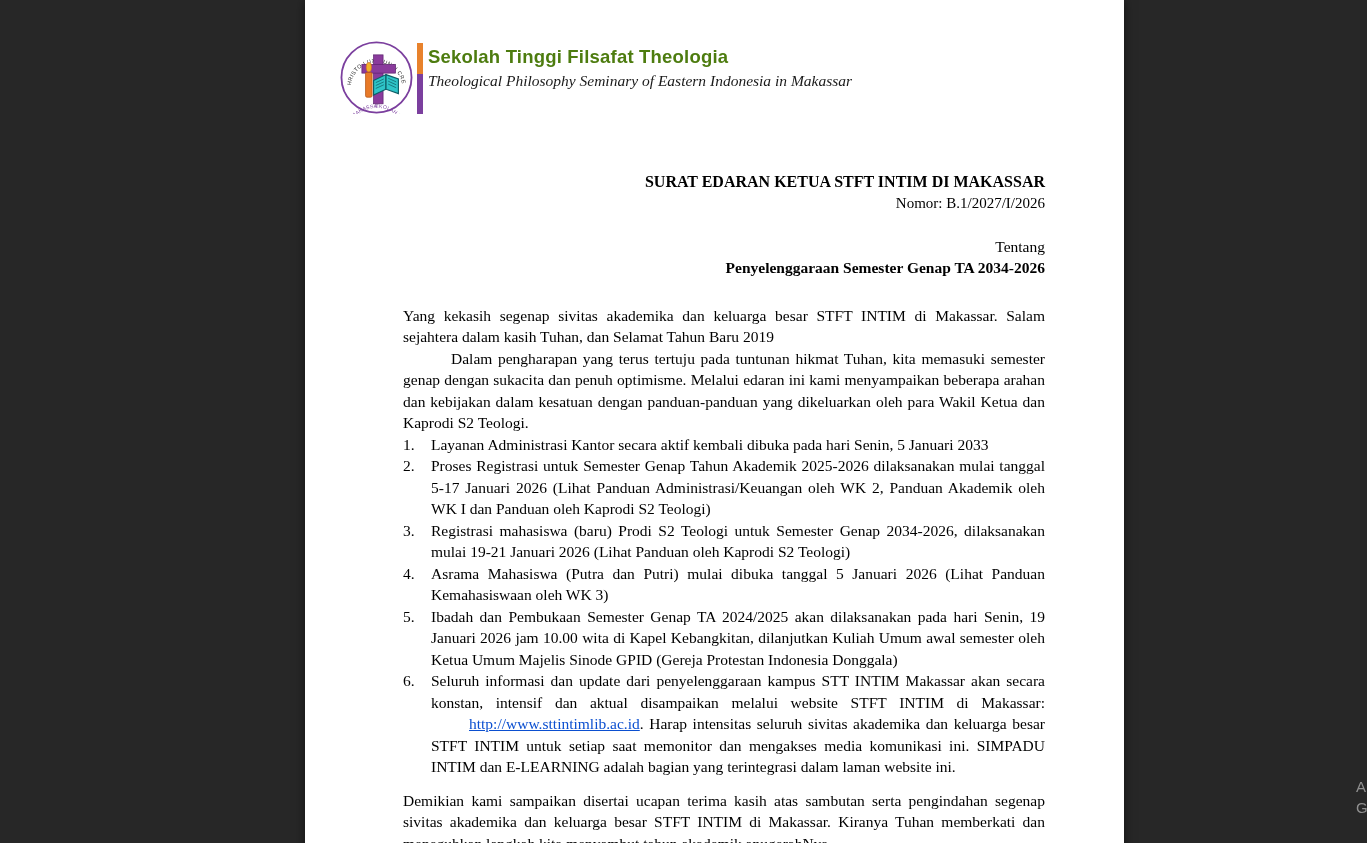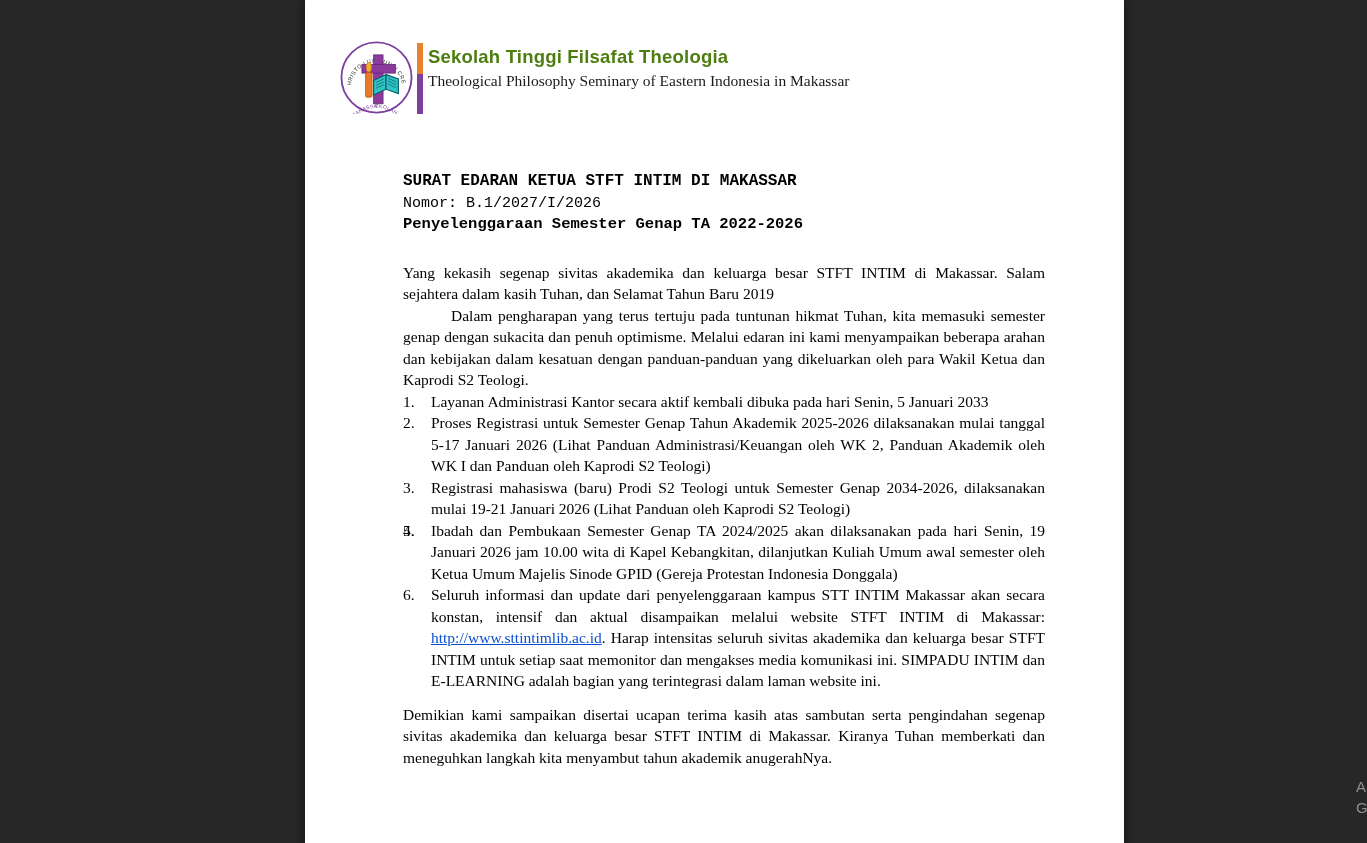--- a/index.html
+++ b/index.html
@@ -25,42 +25,43 @@
   .vbar .seg-purple{width:6px;height:40px;}
   .lh-text{position:absolute;left:123px;top:48px;width:640px;}
   .lh-name{
     font-family:"Liberation Sans", sans-serif;
     font-weight:bold;
     font-size:18.5px;line-height:18px;
     letter-spacing:0.2px;
   }
   .lh-sub{
     font-family:"Liberation Serif", serif;
+    font-style:italic;
     font-size:15.5px;line-height:17px;
     color:#1a1a1a;
     margin-top:6px;
   }
   
   .doc-col{
     position:absolute;left:98px;top:171px;width:642px;
     font-size:15.5px;line-height:21.5px;color:#000;
   }
-  .doc-head{text-align:left;font-family:Liberation Mono, monospace;}
+  .doc-head{text-align:right;}
   .doc-title{font-weight:bold;font-size:16px;}
   .doc-number{font-size:15px;}
   .doc-about{margin-top:21.5px;}
   .doc-subject{font-weight:bold;}
   .doc-body{margin-top:26px;}
   .para{text-align:justify;}
   .para-indent{text-indent:48px;}
   .list-item{position:relative;padding-left:28px;text-align:justify;}
   .list-num{position:absolute;left:0;top:0;}
   .closing{margin-top:12px;text-align:justify;}
   .em{}
-  a.weblink{color:#0B4FD0;text-decoration:underline;}
+  a.weblink{color:#0B4FD0;text-decoration:underline;margin-left:38px;}
   
   .edge-frag{
     position:absolute;left:1356px;
     font-family:"Liberation Sans", sans-serif;
     font-size:15px;color:#8f8f8f;line-height:15px;
   }
   .frag-1{top:779px;}
   .frag-2{top:800px;}
 </style>
 </head>
@@ -109,41 +110,43 @@
       <div class="lh-name" style="color:#4d7c0f">Sekolah Tinggi Filsafat Theologia</div>
       <div class="lh-sub">Theological Philosophy Seminary of Eastern Indonesia in Makassar</div>
     </div>
   </div>
 
   <div class="doc-col">
 
     <div class="doc-head">
       <div class="doc-title">SURAT EDARAN KETUA STFT INTIM DI MAKASSAR</div>
       <div class="doc-number">Nomor: B.1/2027/I/2026</div>
-      <div class="doc-subject">Penyelenggaraan Semester Genap TA 2022-2026</div>
+      <div class="doc-about">Tentang</div>
+      <div class="doc-subject">Penyelenggaraan Semester Genap TA 2034-2026</div>
     </div>
 
     <div class="doc-body">
       <div class="para">Yang kekasih segenap sivitas akademika dan keluarga besar STFT INTIM di Makassar. Salam sejahtera dalam kasih Tuhan, dan Selamat Tahun Baru 2019</div>
       <div class="para para-indent">Dalam pengharapan yang terus tertuju pada tuntunan hikmat Tuhan, kita memasuki semester genap dengan sukacita dan penuh optimisme. Melalui edaran ini kami menyampaikan beberapa arahan dan kebijakan dalam kesatuan dengan panduan-panduan yang dikeluarkan oleh para Wakil Ketua dan Kaprodi S2 Teologi.</div>
 
       <div class="list-item">
         <span class="list-num">1.</span>
         <span>Layanan Administrasi Kantor secara aktif kembali dibuka pada hari Senin, 5 Januari 2033</span>
       </div>
       <div class="list-item">
         <span class="list-num">2.</span>
         <span>Proses Registrasi untuk Semester Genap Tahun Akademik 2025-2026 dilaksanakan mulai tanggal 5-17 Januari 2026 (Lihat Panduan Administrasi/Keuangan oleh WK 2, Panduan Akademik oleh WK I dan Panduan oleh Kaprodi S2 Teologi)</span>
       </div>
       <div class="list-item">
         <span class="list-num">3.</span>
         <span>Registrasi mahasiswa (baru) Prodi S2 Teologi untuk Semester Genap 2034-2026, dilaksanakan mulai 19-21 Januari 2026 (Lihat Panduan oleh Kaprodi S2 Teologi)</span>
       </div>
       <div class="list-item">
         <span class="list-num">4.</span>
+        <span>Asrama Mahasiswa (Putra dan Putri) mulai dibuka tanggal 5 Januari 2026 (Lihat Panduan Kemahasiswaan oleh WK 3)</span>
       </div>
       <div class="list-item">
         <span class="list-num">5.</span>
         <span>Ibadah dan Pembukaan Semester Genap TA 2024/2025 akan dilaksanakan pada hari Senin, 19 Januari 2026 jam 10.00 wita di Kapel Kebangkitan, dilanjutkan Kuliah Umum awal semester oleh Ketua Umum Majelis Sinode GPID (Gereja Protestan Indonesia Donggala)</span>
       </div>
       <div class="list-item">
         <span class="list-num">6.</span>
         <span><span>Seluruh informasi dan </span><span class="em">update</span><span> dari penyelenggaraan kampus STT INTIM Makassar akan secara konstan, intensif dan aktual disampaikan melalui website STFT INTIM di Makassar: </span><a class="weblink" href="#">http://www.sttintimlib.ac.id</a><span>. Harap intensitas seluruh sivitas akademika dan keluarga besar STFT INTIM untuk setiap saat memonitor dan mengakses media komunikasi ini. SIMPADU INTIM dan E-LEARNING adalah bagian yang terintegrasi dalam laman website ini.</span></span>
       </div>
 

